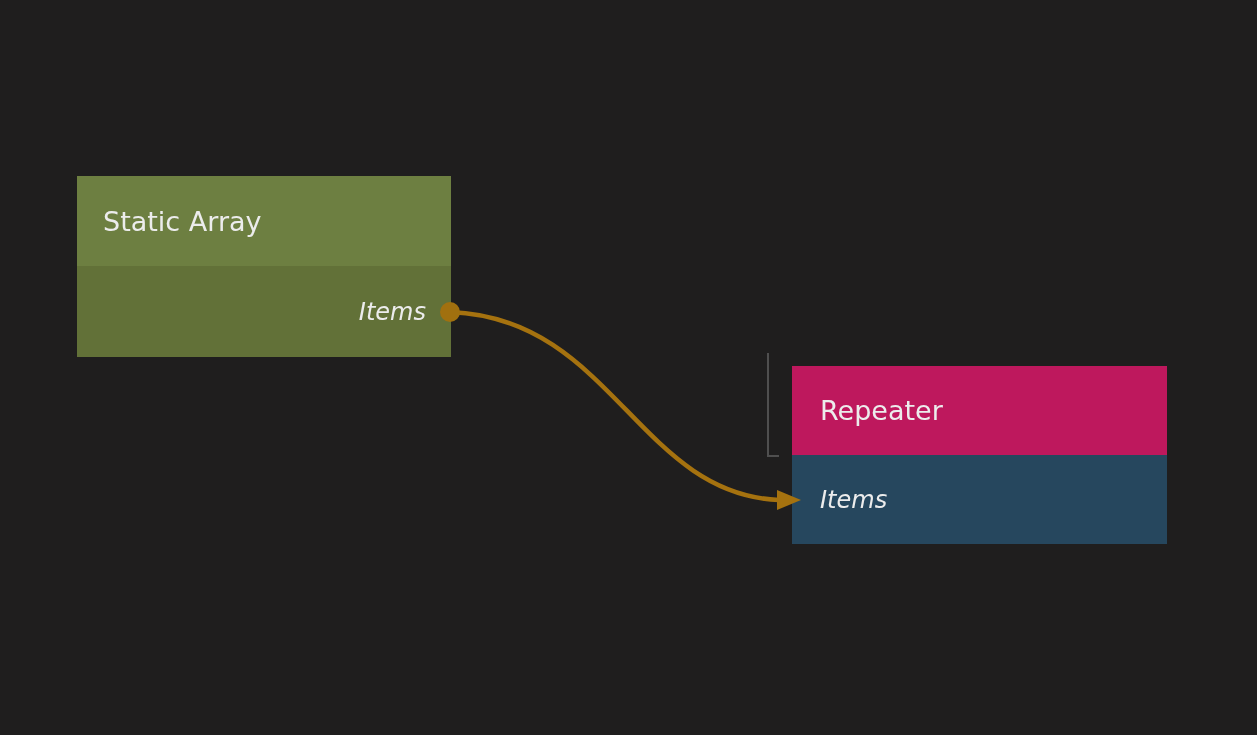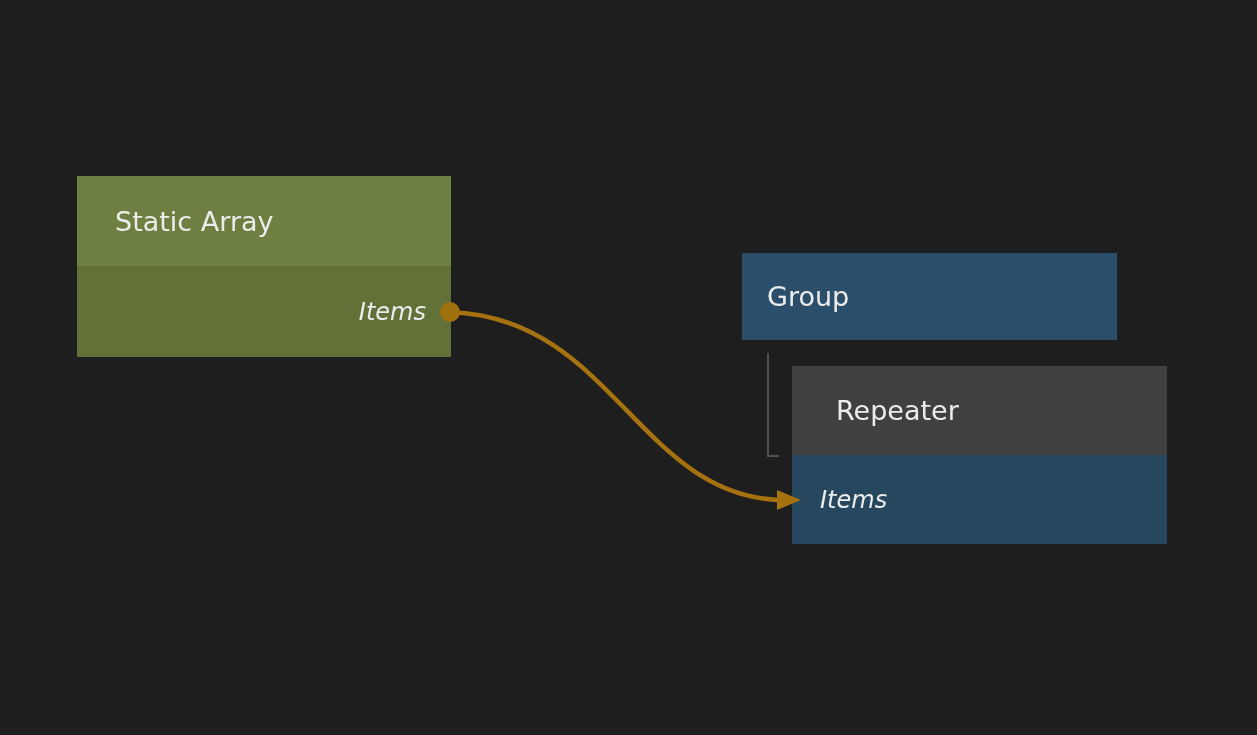--- a/index.html
+++ b/index.html
@@ -36,43 +36,43 @@
     align-items: center;
     font-size: 24px;
     font-style: italic;
   }
 
   
   .node-static-array { left: 77px; top: 176px; width: 374px; }
   .node-static-array .node-header {
     height: 90px;
     background: #6d7f41;
-    padding-left: 38px;
+    padding-left: 26px;
   }
   .node-static-array .node-row {
     height: 91px;
     background: #627138;
     justify-content: flex-end;
     padding-right: 25px;
   }
 
   
   .node-group { left: 742px; top: 253px; width: 375px; }
   .node-group .node-header {
     height: 87px;
     background: #2b4f6a;
     padding-left: 25px;
   }
 
   
   .node-repeater { left: 792px; top: 366px; width: 375px; }
   .node-repeater .node-header {
     height: 89px;
-    background: #404040;
-    padding-left: 44px;
+    background: #be185d;
+    padding-left: 28px;
   }
   .node-repeater .node-row {
     height: 89px;
     background: #26475e;
     padding-left: 28px;
   }
 
   .wire-layer {
     position: absolute;
     left: 0;
@@ -90,25 +90,20 @@
 
   <div class="node node-static-array">
     <div class="node-header">
       <span>Static Array</span>
     </div>
     <div class="node-row">
       <span>Items</span>
     </div>
   </div>
 
-  <div class="node node-group">
-    <div class="node-header">
-      <span>Group</span>
-    </div>
-  </div>
 
   <div class="node node-repeater">
     <div class="node-header">
       <span>Repeater</span>
     </div>
     <div class="node-row">
       <span>Items</span>
     </div>
   </div>
 

